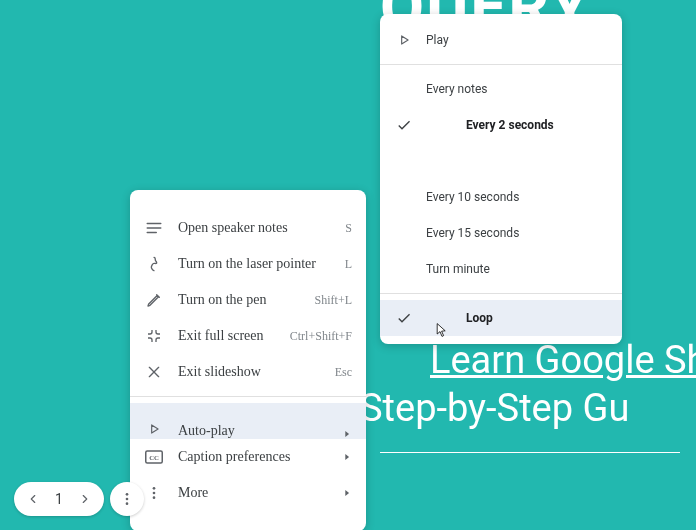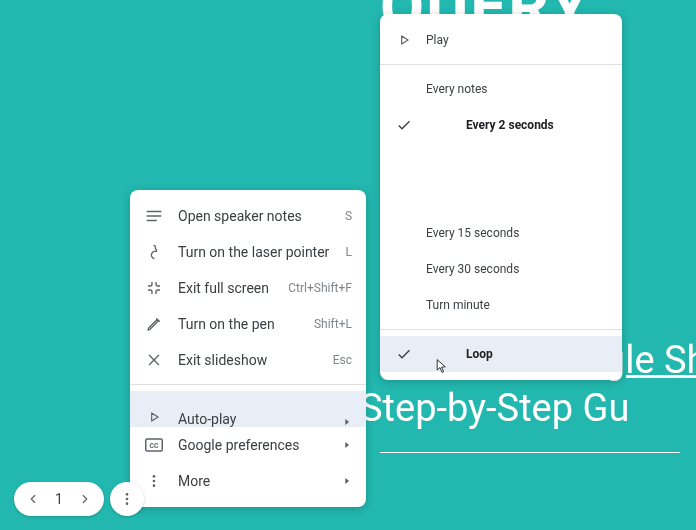--- a/index.html
+++ b/index.html
@@ -50,21 +50,22 @@
 
   
   .menu-main {
     position: absolute;
     top: 190px;
     left: 130px;
     width: 236px;
     background: #fff;
     border-radius: 8px;
     box-shadow: 0 2px 10px rgba(0,0,0,0.2);
-    padding: 8px 0;
+    padding: 20px 0;
+    font-family: Liberation Serif, serif;
   }
   .menu-main .row {
     display: flex;
     align-items: center;
     height: 36px;
     padding: 0 14px 0 14px;
     cursor: pointer;
     color: #3c4043;
     font-size: 14px;
     position: relative;
@@ -227,28 +228,25 @@
           <path d="M9 16.17 4.83 12l-1.42 1.41L9 19 21 7l-1.41-1.41z" fill="#3c4043"></path>
         </svg>
     </span>
     <span class="slabel">Every 2 seconds</span>
   </div>
   <div class="srow">
     <span class="check"></span>
   </div>
   <div class="srow">
     <span class="check"></span>
+    <span class="slabel">Every 10 seconds</span>
   </div>
   <div class="srow">
     <span class="check"></span>
     <span class="slabel">Every 15 seconds</span>
-  </div>
-  <div class="srow">
-    <span class="check"></span>
-    <span class="slabel">Every 30 seconds</span>
   </div>
   <div class="srow">
     <span class="check"></span>
     <span class="slabel">Turn minute</span>
   </div>
 
   <div class="divider"></div>
 
   <div class="srow bold highlight" style="position:relative;">
     <span class="check">
@@ -280,34 +278,34 @@
       <svg width="16" height="16" viewBox="0 0 24 24">
           <path d="M12 2c1 0 2 2 2 4s2 2 2 4-2 1-4 1-4 4-4 6 3 5 4 5" fill="none" stroke="#5f6368" stroke-width="2" stroke-linecap="round"></path>
         </svg>
     </span>
     <span class="label">Turn on the laser pointer</span>
     <span class="shortcut">L</span>
   </div>
   <div class="row">
     <span class="icon">
       <svg width="16" height="16" viewBox="0 0 24 24">
+          <path d="M3 21l3-1 12-12-2-2L4 18l-1 3zM16 4l4 4" stroke="#5f6368" stroke-width="2" fill="none" stroke-linecap="round" stroke-linejoin="round"></path>
+        </svg>
+    </span>
+    <span class="label">Turn on the pen</span>
+    <span class="shortcut">Shift+L</span>
+  </div>
+  <div class="row">
+    <span class="icon">
+      <svg width="16" height="16" viewBox="0 0 24 24">
           <path d="M9 3v3a3 3 0 0 1-3 3H3M3 15h3a3 3 0 0 1 3 3v3M15 3v3a3 3 0 0 0 3 3h3M21 15h-3a3 3 0 0 0-3 3v3" stroke="#5f6368" stroke-width="2" fill="none"></path>
         </svg>
     </span>
     <span class="label">Exit full screen</span>
     <span class="shortcut">Ctrl+Shift+F</span>
-  </div>
-  <div class="row">
-    <span class="icon">
-      <svg width="16" height="16" viewBox="0 0 24 24">
-          <path d="M3 21l3-1 12-12-2-2L4 18l-1 3zM16 4l4 4" stroke="#5f6368" stroke-width="2" fill="none" stroke-linecap="round" stroke-linejoin="round"></path>
-        </svg>
-    </span>
-    <span class="label">Turn on the pen</span>
-    <span class="shortcut">Shift+L</span>
   </div>
   <div class="row">
     <span class="icon">
       <svg width="16" height="16" viewBox="0 0 24 24">
           <path d="M5 5l14 14M19 5L5 19" stroke="#5f6368" stroke-width="2" stroke-linecap="round"></path>
         </svg>
     </span>
     <span class="label">Exit slideshow</span>
     <span class="shortcut">Esc</span>
   </div>
@@ -327,21 +325,21 @@
         </svg>
     </span>
   </div>
   <div class="row">
     <span class="icon">
       <svg width="18" height="14" viewBox="0 0 24 18">
           <rect x="1" y="1" width="22" height="16" rx="2" fill="none" stroke="#5f6368" stroke-width="2"></rect>
           <text x="12" y="13" font-size="9" text-anchor="middle" fill="#5f6368" font-weight="700">CC</text>
         </svg>
     </span>
-    <span class="label">Google preferences</span>
+    <span class="label">Caption preferences</span>
     <span class="arrow">
       <svg width="10" height="10" viewBox="0 0 24 24">
           <path d="M8 5v14l9-7z" fill="#5f6368"></path>
         </svg>
     </span>
   </div>
   <div class="row">
     <span class="icon">
       <svg width="16" height="16" viewBox="0 0 24 24">
           <circle cx="12" cy="5" r="2" fill="#5f6368"></circle>

